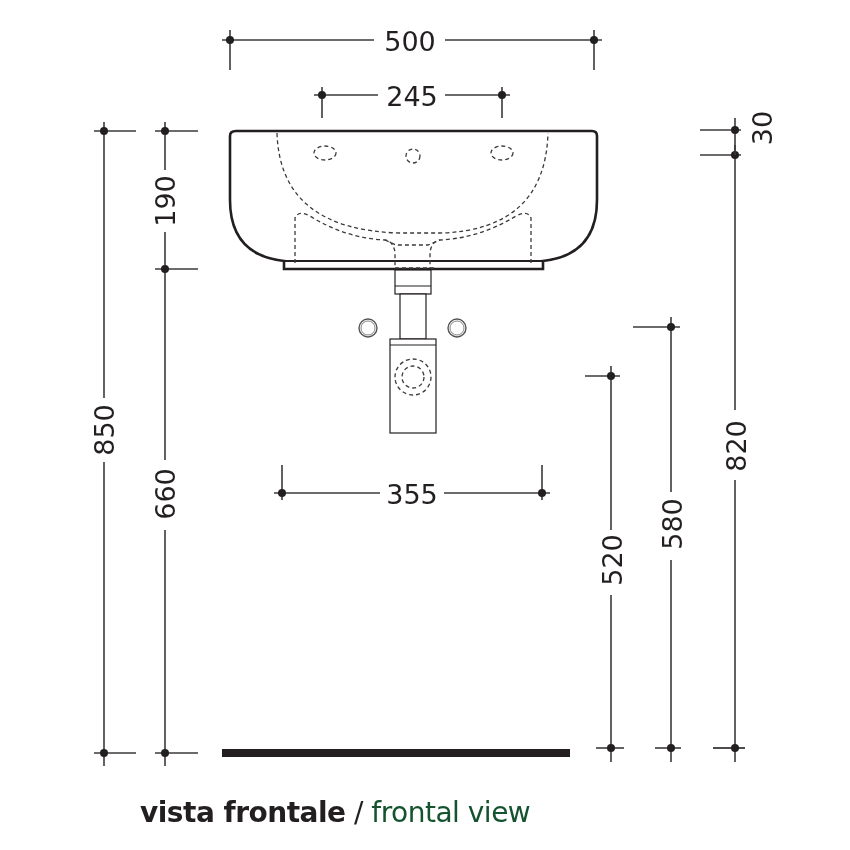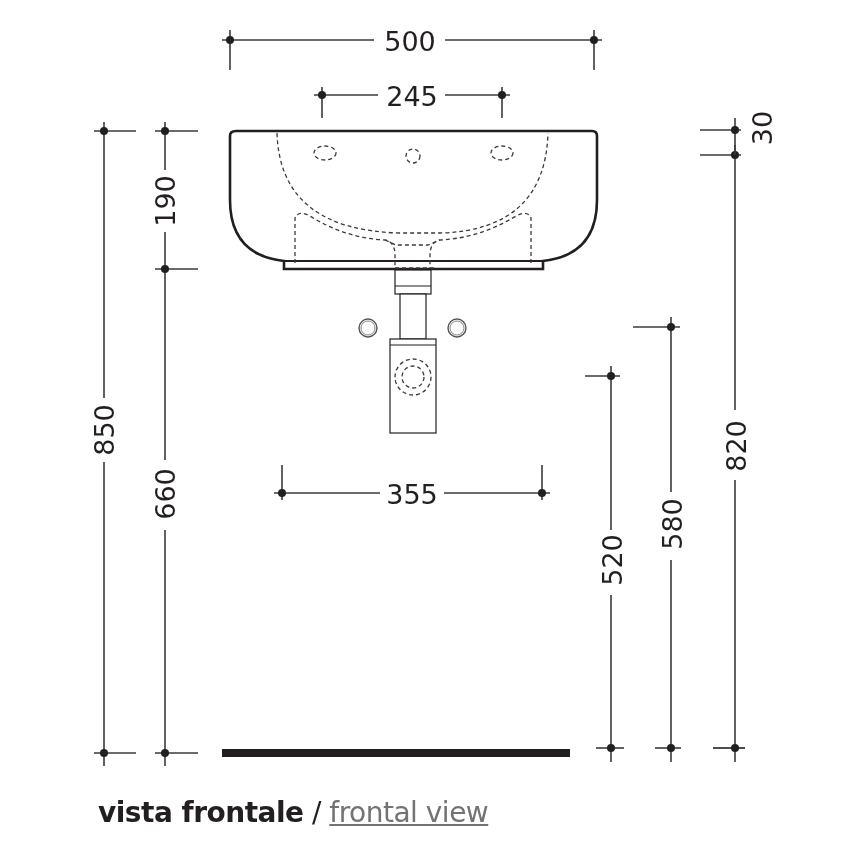--- a/index.html
+++ b/index.html
@@ -4,23 +4,23 @@
 <style>
   html, body { margin: 0; padding: 0; background: #ffffff; }
   body { width: 850px; height: 850px; position: relative; overflow: hidden; }
   #drawing { position: absolute; left: 0; top: 0; }
   .dim-text { font-family: "DejaVu Sans", sans-serif; font-size: 27px; fill: #231f20; }
   .caption {
     position: absolute; left: 98px; top: 796px;
     font-family: "DejaVu Sans", sans-serif; font-size: 28px; color: #231f20;
     white-space: nowrap; letter-spacing: -0.5px;
   }
-  .caption .it { font-weight: bold; }
+  .caption .it { font-weight: bold; margin-left: 42px; }
   .caption .sep { font-weight: normal; }
-  .caption .en { font-weight: normal; color: #737373; text-decoration: underline; }
+  .caption .en { font-weight: normal; color: #14532d; }
   .dl { stroke: #3a3a3a; stroke-width: 1.6; fill: none; }
   .dot { fill: #231f20; }
   .solid { stroke: #231f20; stroke-width: 2.6; fill: none; }
   .thin { stroke: #231f20; stroke-width: 1.2; fill: #fff; }
   .dash { stroke: #3a3a3a; stroke-width: 1.3; fill: none; stroke-dasharray: 4 3; }
 </style>
 </head>
 <body>
 
 <svg id="drawing" width="850" height="850" viewBox="0 0 850 850">

